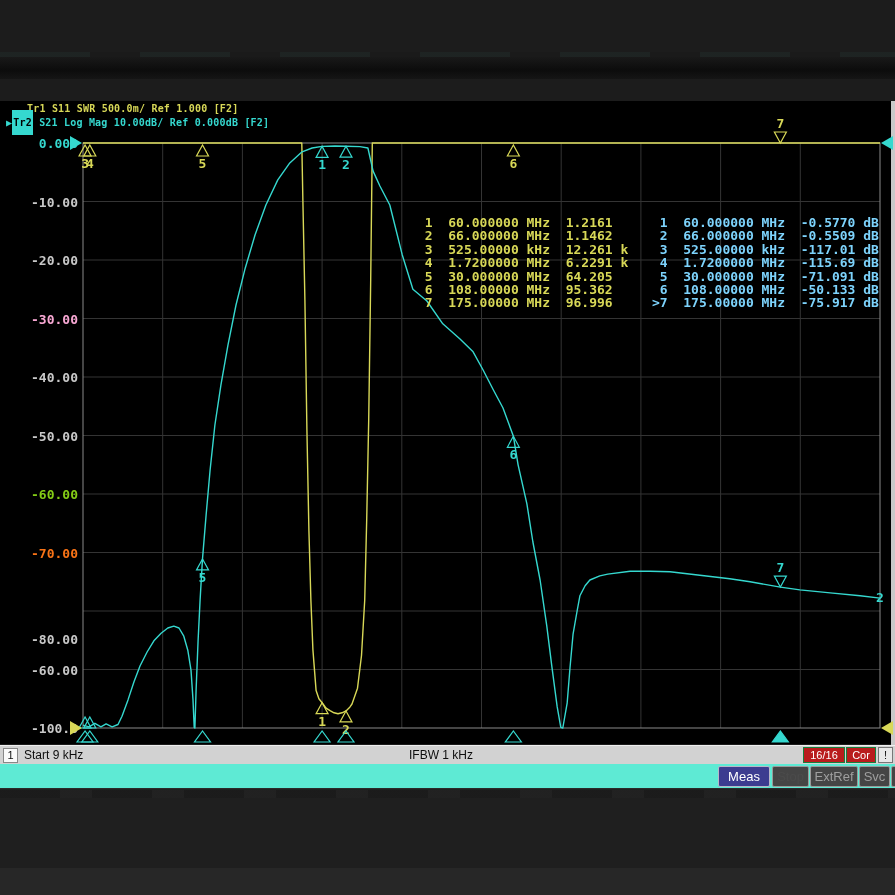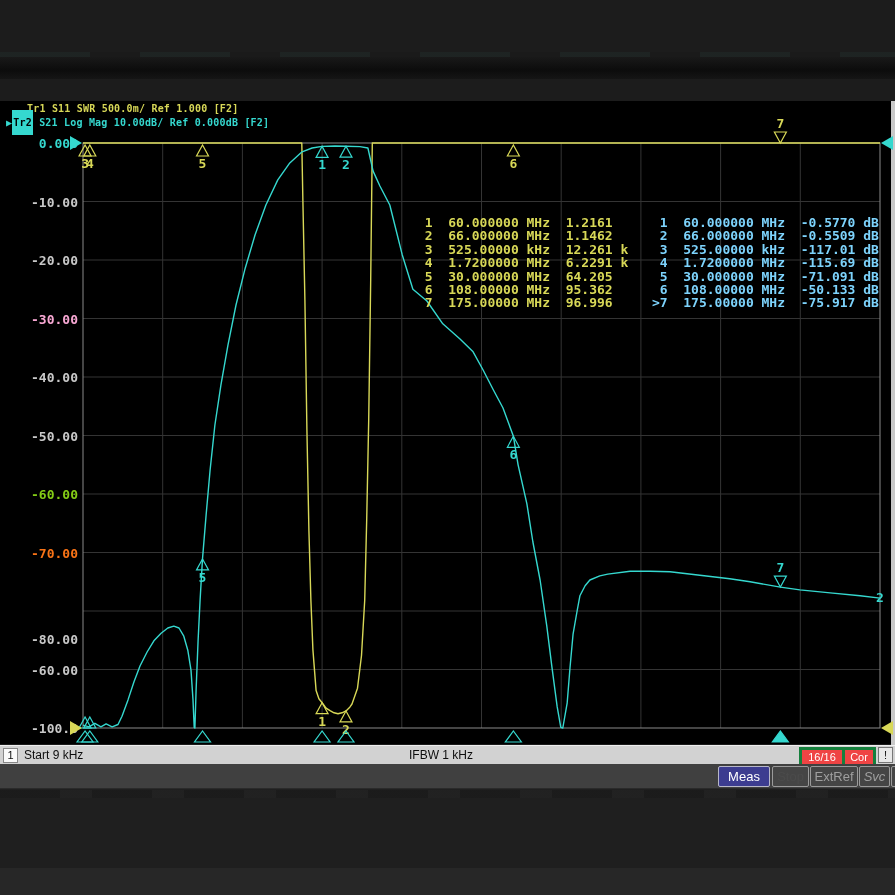--- a/index.html
+++ b/index.html
@@ -40,28 +40,28 @@
   .mval{margin-left:2ch;}
   
   #statusbar{left:0;top:745px;width:895px;height:18px;background:#d2d2d2;
     border-top:1px solid #efefef;border-bottom:1px solid #6f6f6f;
     font-family:"Liberation Sans",sans-serif;font-size:12px;color:#0d0d0d;}
   #chan-box{position:absolute;left:3px;top:2px;width:13px;height:13px;background:#fafafa;
     border:1px solid #888;text-align:center;line-height:13px;font-size:11px;}
   #start-label{position:absolute;left:24px;top:2px;}
   #ifbw-label{position:absolute;left:377px;top:2px;margin-left:32px;}
   #stop-label{position:absolute;right:92px;top:20px;}
-  .blue-box{position:absolute;top:1px;height:14px;background:#ef4444;color:#fff;
-    text-align:center;font-size:11px;line-height:14px;border:3px solid #15803d;}
+  .blue-box{position:absolute;top:1px;height:14px;background:#b91c1c;color:#fff;
+    text-align:center;font-size:11px;line-height:14px;border:1px solid #15803d;}
   #pts-box{right:50px;width:40px;}
   #cor-box{right:19px;width:28px;}
   #alert-box{position:absolute;right:2px;top:1px;width:13px;height:14px;background:#e8e8e8;
     border:1px solid #777;text-align:center;line-height:14px;font-size:11px;color:#111;}
   
-  #toolbar{left:0;top:764px;width:895px;height:24px;background:#404040;
+  #toolbar{left:0;top:764px;width:895px;height:24px;background:#5eead4;
     border-bottom:1px solid #2a2a2a;font-family:"Liberation Sans",sans-serif;}
   .tbtn{position:absolute;top:2px;height:19px;border:1px solid #9a9a9a;border-radius:2px;
     font-size:13px;line-height:19px;text-align:center;background:#454545;color:#9f9f9f;}
   .tbtn.active{background:#3c3c90;color:#fff;border-color:#b7b7c8;}
   .tbtn.dim{color:#4b4b4b;}
   #bottom-fill{left:0;top:789px;width:895px;height:106px;background:#1f1f1f;}
   #bottom-band{left:0;top:868px;width:895px;height:27px;background:#272727;}
   #bottom-dashes{left:0;top:790px;width:895px;height:8px;
     background:repeating-linear-gradient(to right,#191919 0 60px,#232323 60px 92px);opacity:.6;}
   svg{position:absolute;left:0;top:0;pointer-events:none;}
@@ -169,21 +169,21 @@
     <div id="stop-label">Stop 200 MHz</div>
     <div class="blue-box" id="pts-box">16/16</div>
     <div class="blue-box" id="cor-box">Cor</div>
     <div id="alert-box">!</div>
   </div>
 
   <div class="abs" id="toolbar">
       <div class="tbtn active" style="left: 718px; width: 50px;">Meas</div>
       <div class="tbtn dim" style="left: 772px; width: 35px;">Stop</div>
       <div class="tbtn" style="left: 810px; width: 46px;">ExtRef</div>
-      <div class="tbtn" style="left: 859px; width: 29px; font-style: italic;">Svc</div>
+      <div class="tbtn" style="left: 859px; width: 29px;">Svc</div>
       <div class="tbtn" style="left: 891px; width: 8px;"></div>
     </div>
 
   <div class="abs" id="bottom-fill"></div>
   <div class="abs" id="bottom-dashes"></div>
   <div class="abs" id="bottom-band"></div>
 
 </div>
 
 </body></html>

